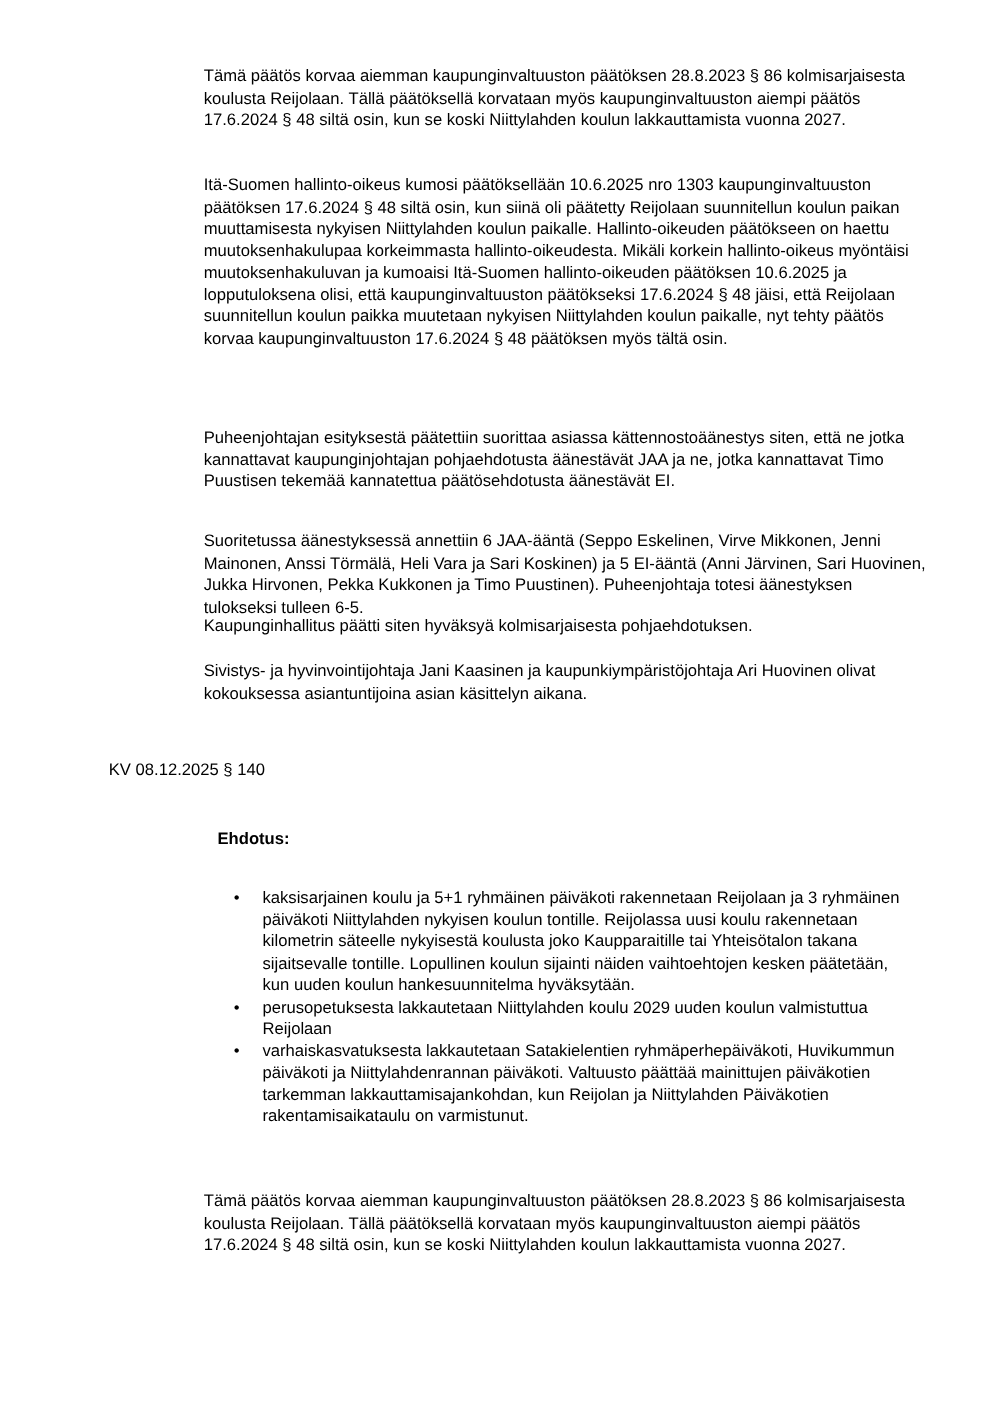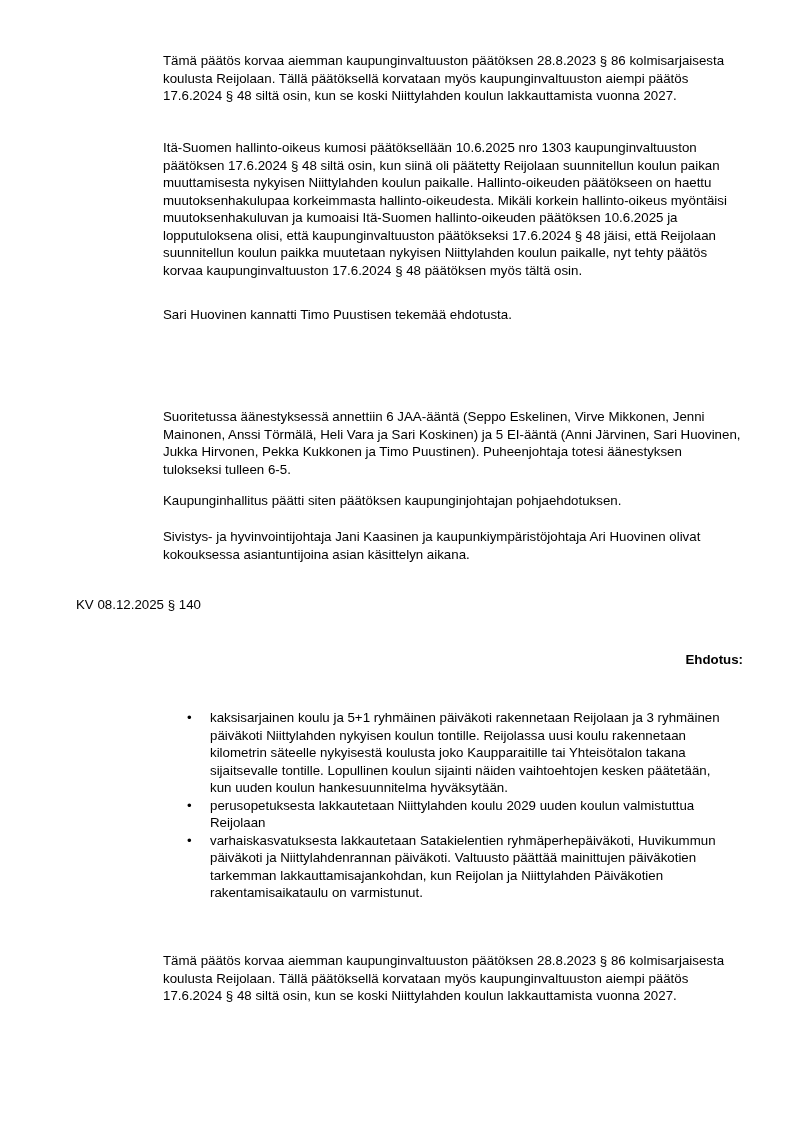--- a/index.html
+++ b/index.html
@@ -4,41 +4,41 @@
 <style>
   html, body { margin: 0; padding: 0; background: #ffffff; }
   body {
     width: 794px; height: 1122px; position: relative; overflow: hidden;
     font-family: "Liberation Sans", sans-serif;
     font-size: 13.3px; line-height: 17.5px; color: #000000;
   }
   .page { position: absolute; left: 0; top: 0; width: 794px; height: 1010px; }
   .block { position: absolute; left: 163px; width: 580px; margin: 0; }
   .left-block { position: absolute; left: 76px; width: 300px; margin: 0; }
-  p { margin: 0; }
-  .bold { font-weight: bold; text-align: right; }
+  p { margin: 11px; }
+  .bold { font-weight: bold; }
   ul.bullets { list-style: none; margin: 0; padding: 0; }
   ul.bullets li { position: relative; padding-left: 47px; }
   ul.bullets li .bullet { position: absolute; left: 24px; top: 0; }
 </style>
 </head>
 <body>
 
 <div class="page">
 
   <p class="block" style="top:52px;">Tämä päätös korvaa aiemman kaupunginvaltuuston päätöksen 28.8.2023 § 86 kolmisarjaisesta koulusta Reijolaan. Tällä päätöksellä korvataan myös kaupunginvaltuuston aiempi päätös 17.6.2024 § 48 siltä osin, kun se koski Niittylahden koulun lakkauttamista vuonna 2027.</p>
 
   <p class="block" style="top:139px;">Itä-Suomen hallinto-oikeus kumosi päätöksellään 10.6.2025 nro 1303 kaupunginvaltuuston päätöksen 17.6.2024 § 48 siltä osin, kun siinä oli päätetty Reijolaan suunnitellun koulun paikan muuttamisesta nykyisen Niittylahden koulun paikalle. Hallinto-oikeuden päätökseen on haettu muutoksenhakulupaa korkeimmasta hallinto-oikeudesta. Mikäli korkein hallinto-oikeus myöntäisi muutoksenhakuluvan ja kumoaisi Itä-Suomen hallinto-oikeuden päätöksen 10.6.2025 ja lopputuloksena olisi, että kaupunginvaltuuston päätökseksi 17.6.2024 § 48 jäisi, että Reijolaan suunnitellun koulun paikka muutetaan nykyisen Niittylahden koulun paikalle, nyt tehty päätös korvaa kaupunginvaltuuston 17.6.2024 § 48 päätöksen myös tältä osin.</p>
 
-  <p class="block" style="top:306px;">Sari Huovinen kannatti Timo Puustisen tekemää ehdotusta.</p>
 
+  <p class="block" style="top:341px;">Puheenjohtajan esityksestä päätettiin suorittaa asiassa kättennostoäänestys siten, että ne jotka kannattavat kaupunginjohtajan pohjaehdotusta äänestävät JAA ja ne, jotka kannattavat Timo Puustisen tekemää kannatettua päätösehdotusta äänestävät EI.</p>
 
-  <p class="block" style="top:408px;">Suoritetussa äänestyksessä annettiin 6 JAA-ääntä (Seppo Eskelinen, Virve Mikkonen, Jenni Mainonen, Anssi Törmälä, Heli Vara ja Sari Koskinen) ja 5 EI-ääntä (Anni Järvinen, Sari Huovinen, Jukka Hirvonen, Pekka Kukkonen ja Timo Puustinen). Puheenjohtaja totesi äänestyksen tulokseksi tulleen 6-5.</p>
+  <p class="block" style="top:424px;">Suoritetussa äänestyksessä annettiin 6 JAA-ääntä (Seppo Eskelinen, Virve Mikkonen, Jenni Mainonen, Anssi Törmälä, Heli Vara ja Sari Koskinen) ja 5 EI-ääntä (Anni Järvinen, Sari Huovinen, Jukka Hirvonen, Pekka Kukkonen ja Timo Puustinen). Puheenjohtaja totesi äänestyksen tulokseksi tulleen 6-5.</p>
 
-  <p class="block" style="top:492px;">Kaupunginhallitus päätti siten päätöksen kaupunginjohtajan pohjaehdotuksen.</p>
+  <p class="block" style="top:492px;">Kaupunginhallitus päätti siten hyväksyä kolmisarjaisesta pohjaehdotuksen.</p>
 
   <p class="block" style="top:528px;">Sivistys- ja hyvinvointijohtaja Jani Kaasinen ja kaupunkiympäristöjohtaja Ari Huovinen olivat kokouksessa asiantuntijoina asian käsittelyn aikana.</p>
 
   <div class="left-block" style="top:596px;">
     <p>KV 08.12.2025 § 140</p>
   </div>
 
   <div class="block" style="top:651px;">
     <p class="bold">Ehdotus:</p>
   </div>

